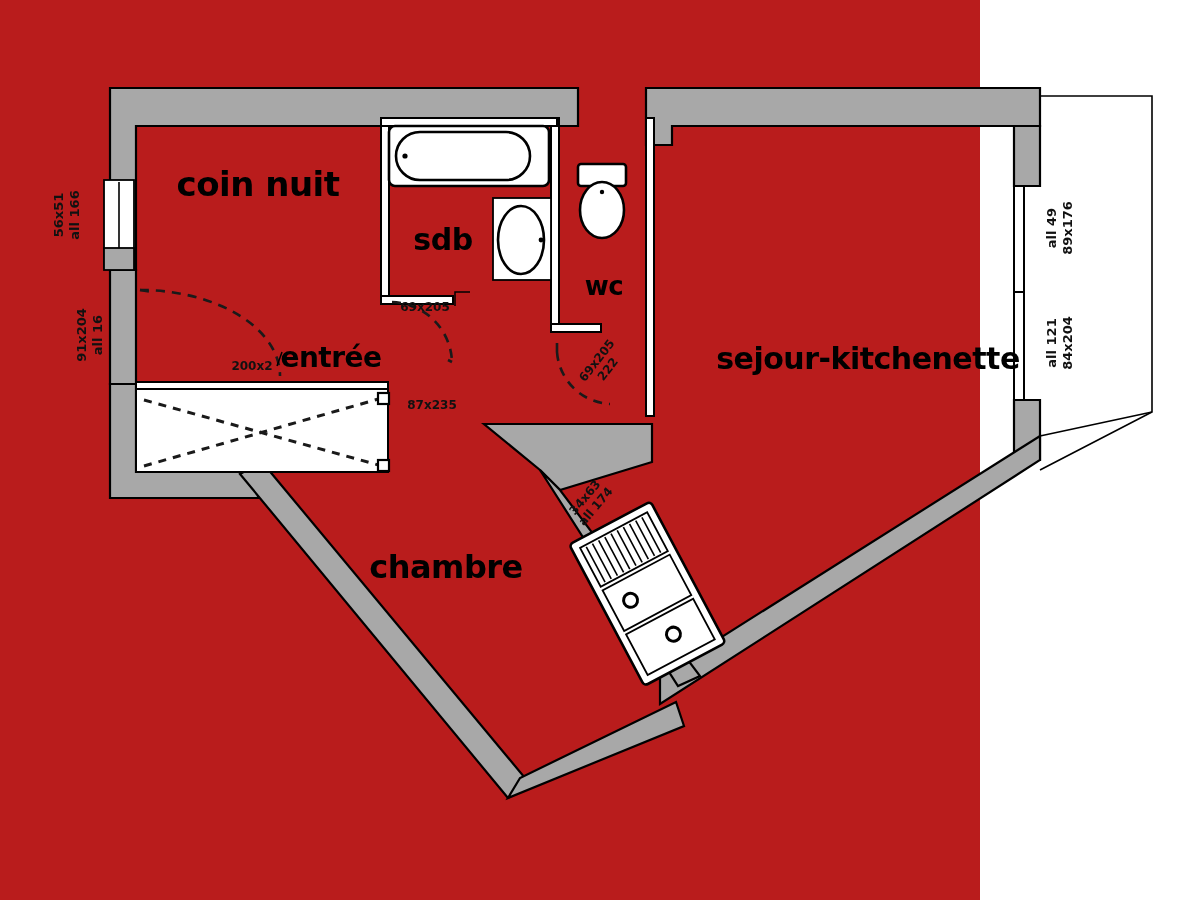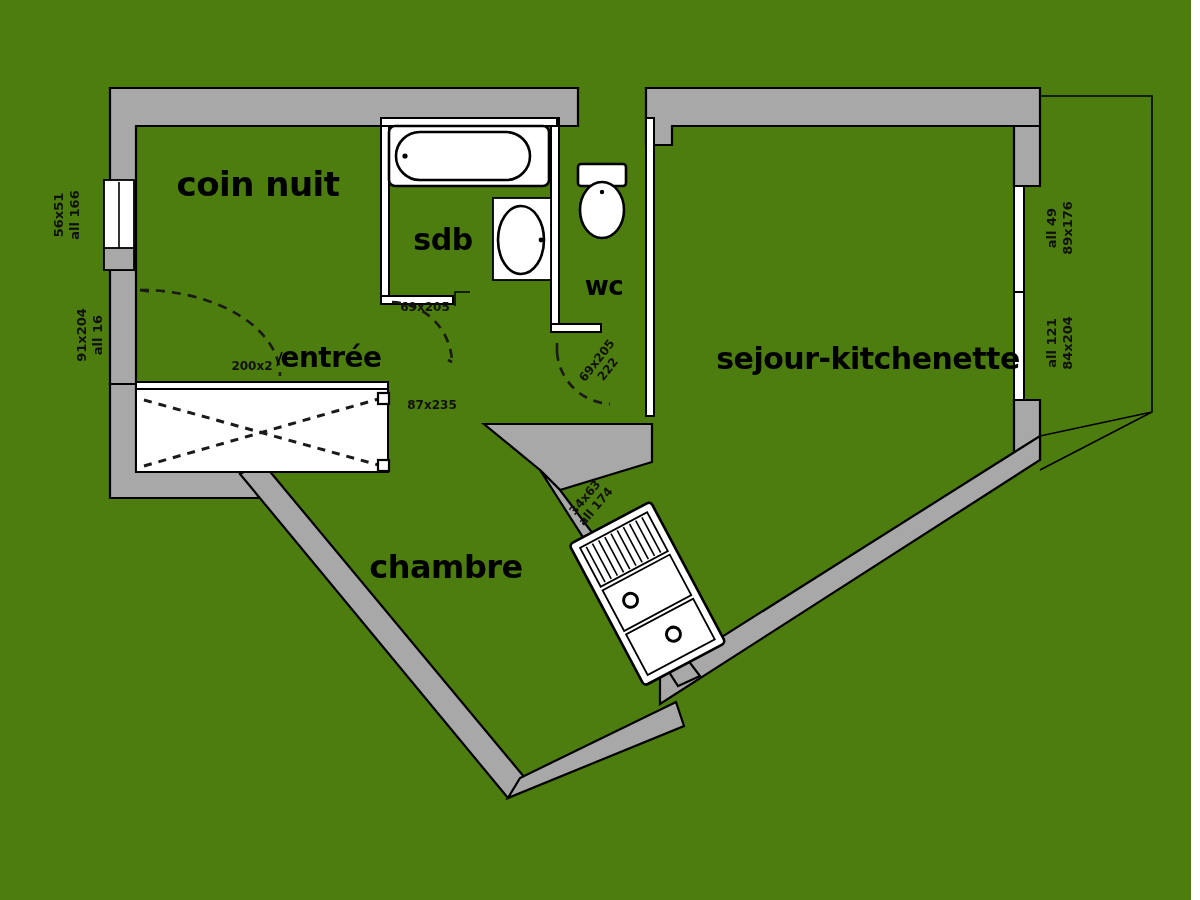--- a/index.html
+++ b/index.html
@@ -9,23 +9,23 @@
     background: #ffffff;
   }
   body {
     width: 1200px;
     height: 900px;
     font-family: "DejaVu Sans", sans-serif;
     overflow: hidden;
   }
   #plan-root {
     position: relative;
-    width: 1191px;
+    width: 980px;
     height: 900px;
-    background: #4d7c0f;
+    background: #b91c1c;
   }
   svg#floorplan {
     display: block;
     width: 1200px;
     height: 900px;
   }
   .wall-fill   { fill: #a8a8a8; stroke: #000000; stroke-width: 2.2; }
   .wall-thin   { fill: #ffffff; stroke: #000000; stroke-width: 2.0; }
   .fixture     { fill: #ffffff; stroke: #000000; stroke-width: 2.6; }
   .fixture-thin{ fill: #ffffff; stroke: #000000; stroke-width: 1.8; }

